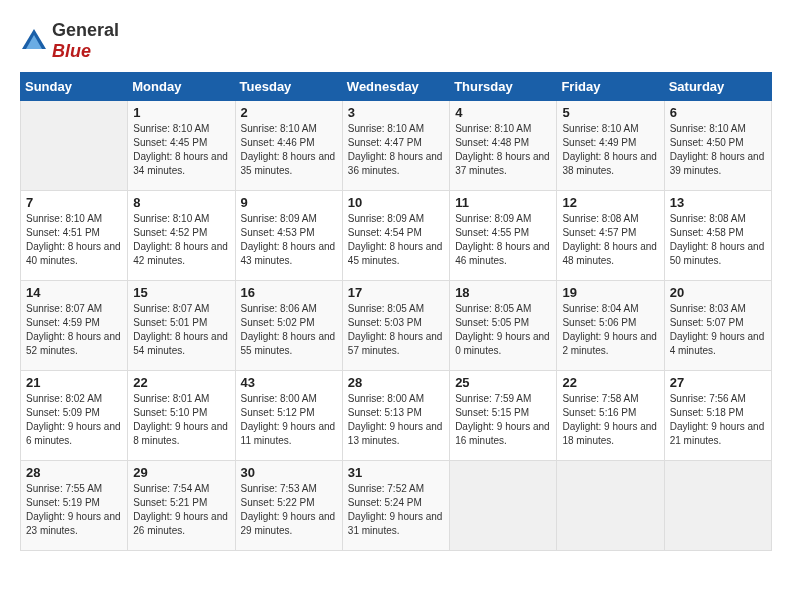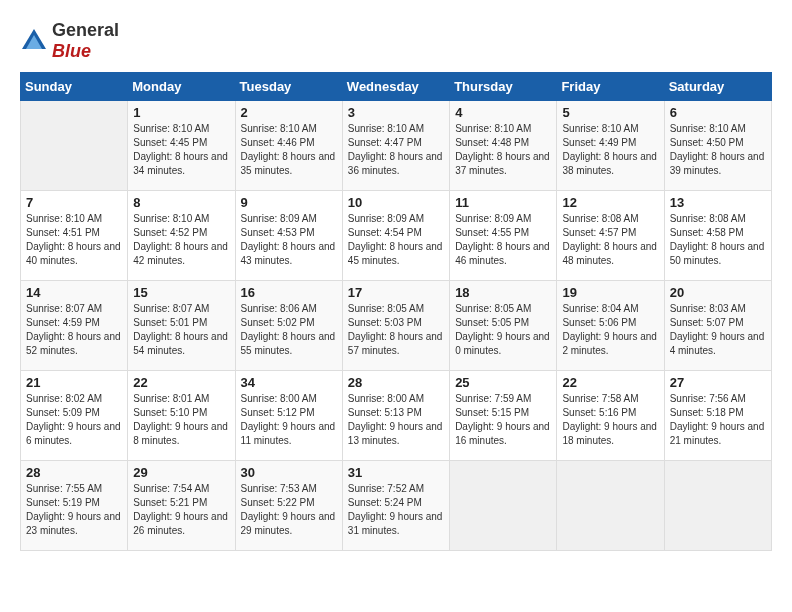--- a/index.html
+++ b/index.html
@@ -150,21 +150,21 @@
         <td><span class="day-number">15</span><span class="day-detail">Sunrise: 8:07 AM<br>Sunset: 5:01 PM<br>Daylight: 8 hours and 54 minutes.</span></td>
         <td><span class="day-number">16</span><span class="day-detail">Sunrise: 8:06 AM<br>Sunset: 5:02 PM<br>Daylight: 8 hours and 55 minutes.</span></td>
         <td><span class="day-number">17</span><span class="day-detail">Sunrise: 8:05 AM<br>Sunset: 5:03 PM<br>Daylight: 8 hours and 57 minutes.</span></td>
         <td><span class="day-number">18</span><span class="day-detail">Sunrise: 8:05 AM<br>Sunset: 5:05 PM<br>Daylight: 9 hours and 0 minutes.</span></td>
         <td><span class="day-number">19</span><span class="day-detail">Sunrise: 8:04 AM<br>Sunset: 5:06 PM<br>Daylight: 9 hours and 2 minutes.</span></td>
         <td><span class="day-number">20</span><span class="day-detail">Sunrise: 8:03 AM<br>Sunset: 5:07 PM<br>Daylight: 9 hours and 4 minutes.</span></td>
       </tr>
       <tr>
         <td><span class="day-number">21</span><span class="day-detail">Sunrise: 8:02 AM<br>Sunset: 5:09 PM<br>Daylight: 9 hours and 6 minutes.</span></td>
         <td><span class="day-number">22</span><span class="day-detail">Sunrise: 8:01 AM<br>Sunset: 5:10 PM<br>Daylight: 9 hours and 8 minutes.</span></td>
-        <td><span class="day-number">34</span><span class="day-detail">Sunrise: 8:00 AM<br>Sunset: 5:12 PM<br>Daylight: 9 hours and 11 minutes.</span></td>
+        <td><span class="day-number">43</span><span class="day-detail">Sunrise: 8:00 AM<br>Sunset: 5:12 PM<br>Daylight: 9 hours and 11 minutes.</span></td>
         <td><span class="day-number">28</span><span class="day-detail">Sunrise: 8:00 AM<br>Sunset: 5:13 PM<br>Daylight: 9 hours and 13 minutes.</span></td>
         <td><span class="day-number">25</span><span class="day-detail">Sunrise: 7:59 AM<br>Sunset: 5:15 PM<br>Daylight: 9 hours and 16 minutes.</span></td>
         <td><span class="day-number">22</span><span class="day-detail">Sunrise: 7:58 AM<br>Sunset: 5:16 PM<br>Daylight: 9 hours and 18 minutes.</span></td>
         <td><span class="day-number">27</span><span class="day-detail">Sunrise: 7:56 AM<br>Sunset: 5:18 PM<br>Daylight: 9 hours and 21 minutes.</span></td>
       </tr>
       <tr>
         <td><span class="day-number">28</span><span class="day-detail">Sunrise: 7:55 AM<br>Sunset: 5:19 PM<br>Daylight: 9 hours and 23 minutes.</span></td>
         <td><span class="day-number">29</span><span class="day-detail">Sunrise: 7:54 AM<br>Sunset: 5:21 PM<br>Daylight: 9 hours and 26 minutes.</span></td>
         <td><span class="day-number">30</span><span class="day-detail">Sunrise: 7:53 AM<br>Sunset: 5:22 PM<br>Daylight: 9 hours and 29 minutes.</span></td>
         <td><span class="day-number">31</span><span class="day-detail">Sunrise: 7:52 AM<br>Sunset: 5:24 PM<br>Daylight: 9 hours and 31 minutes.</span></td>

